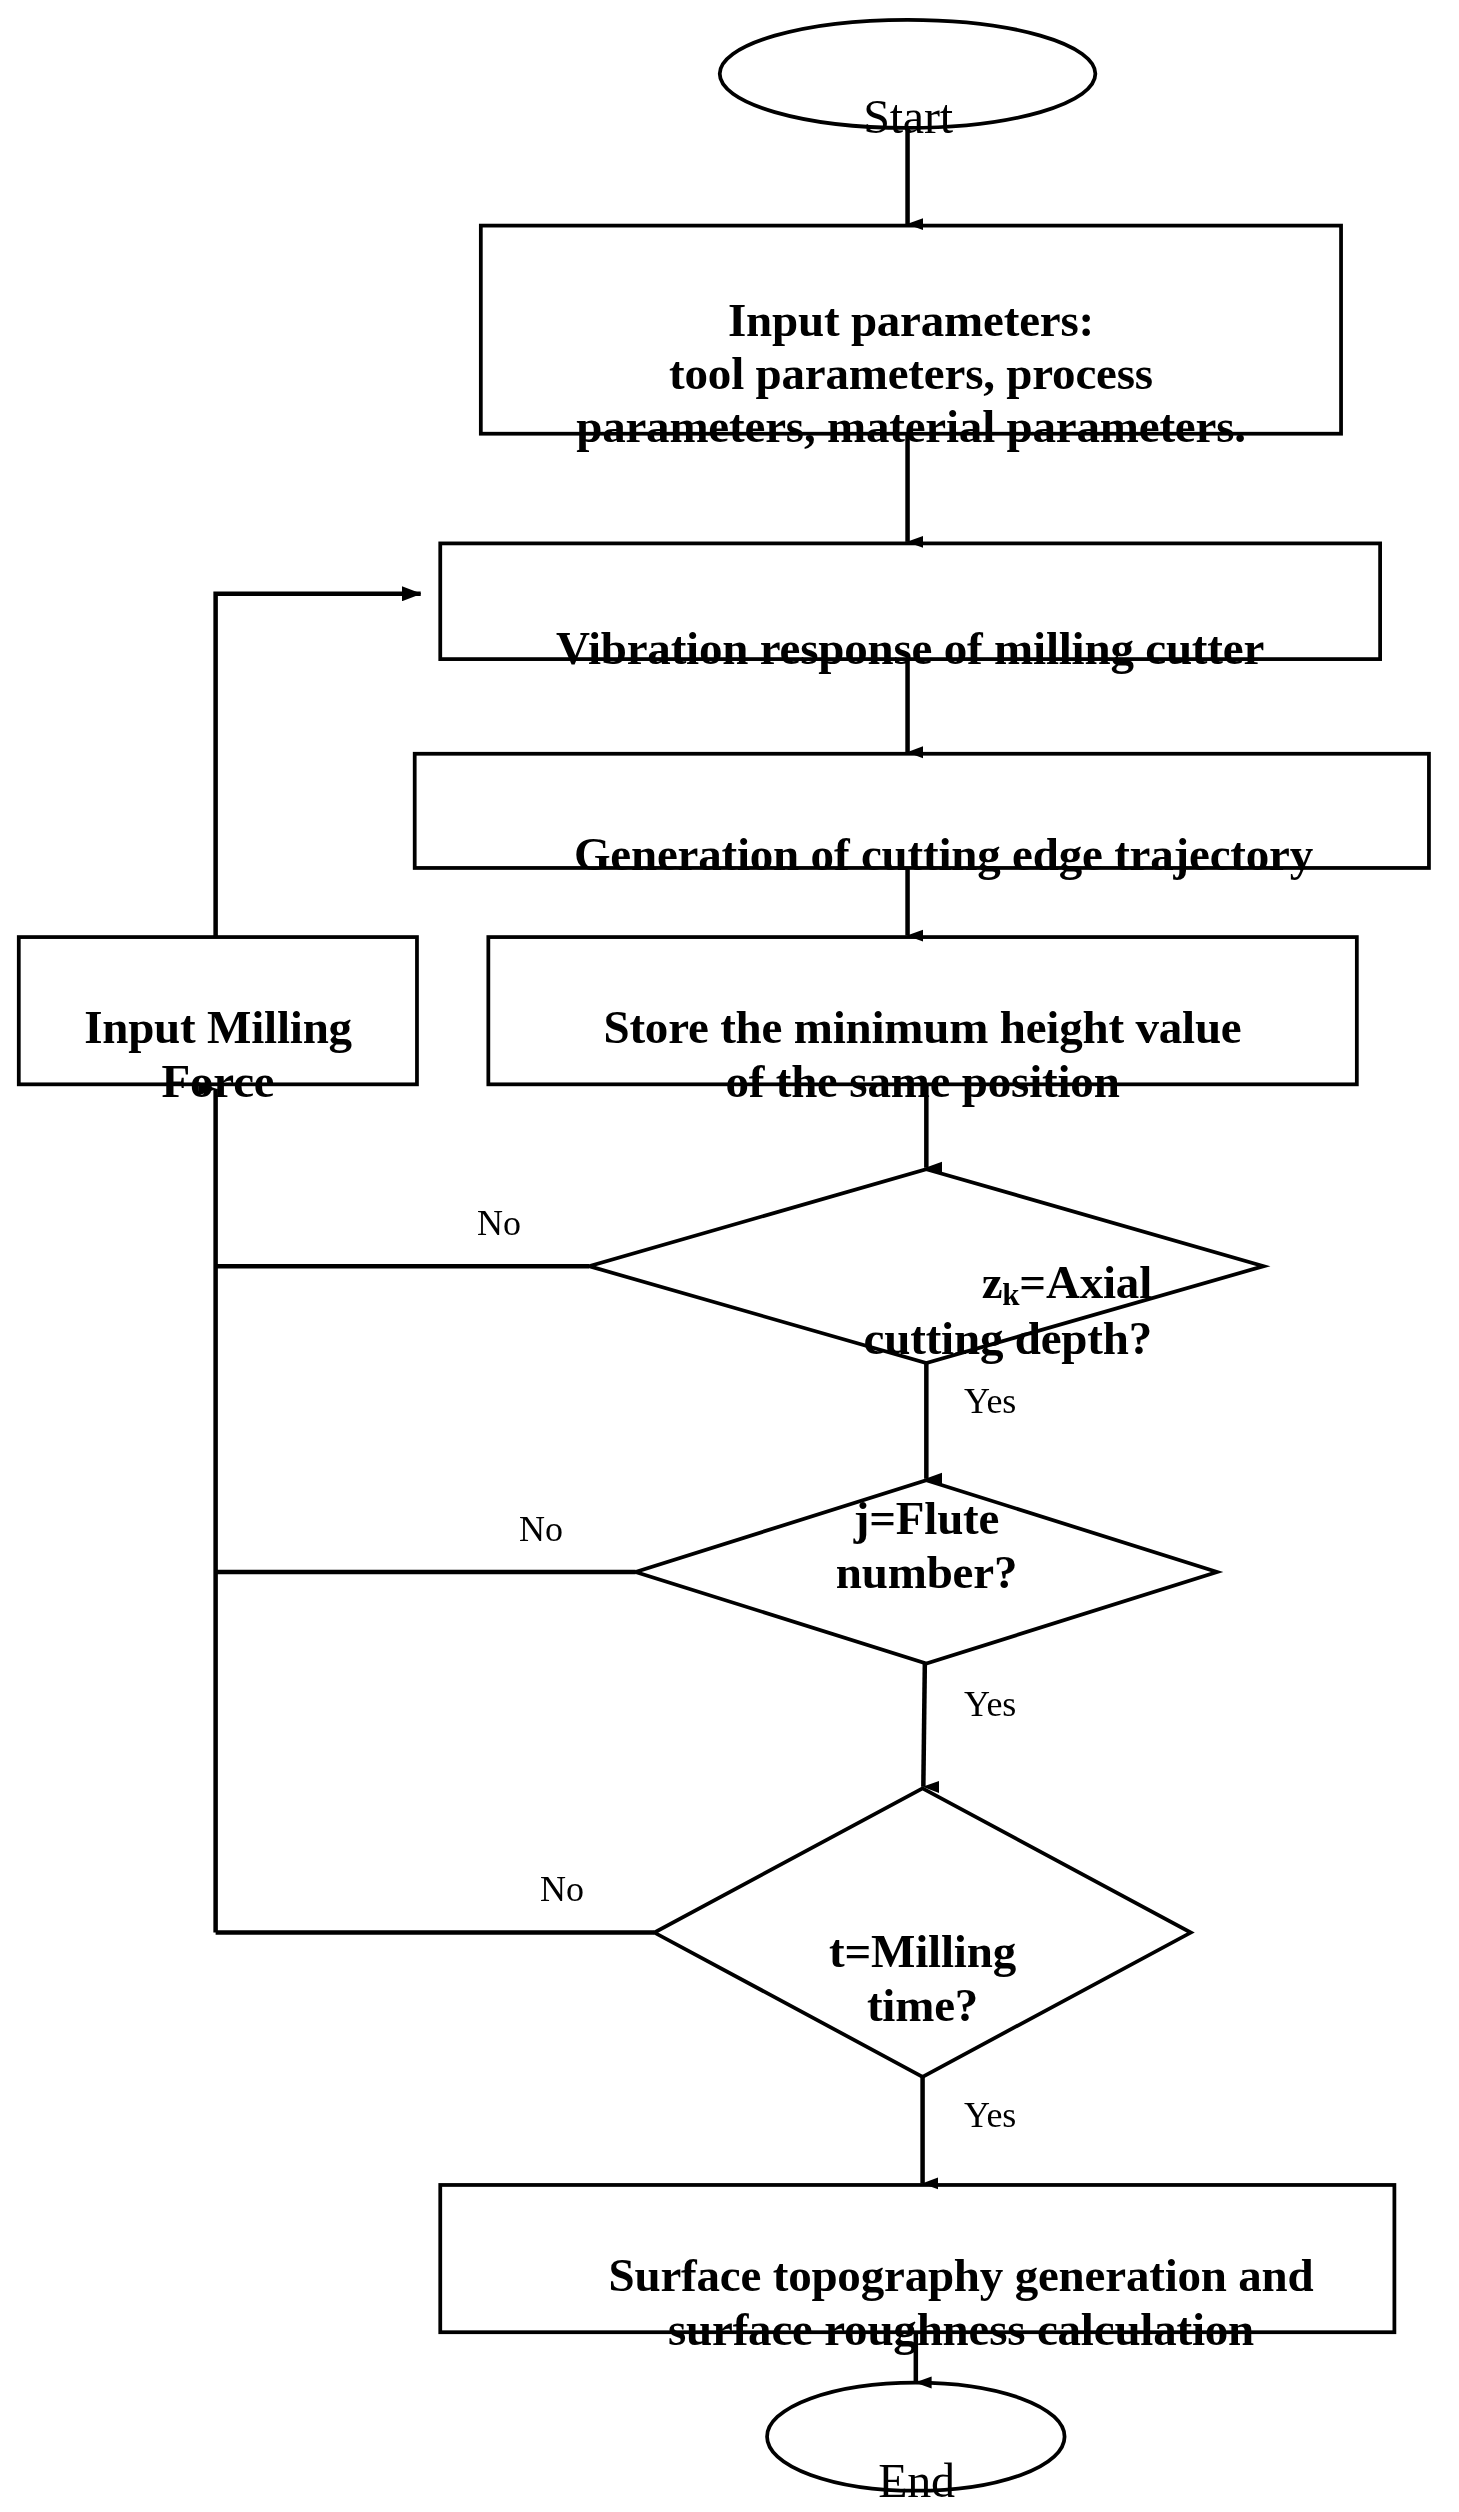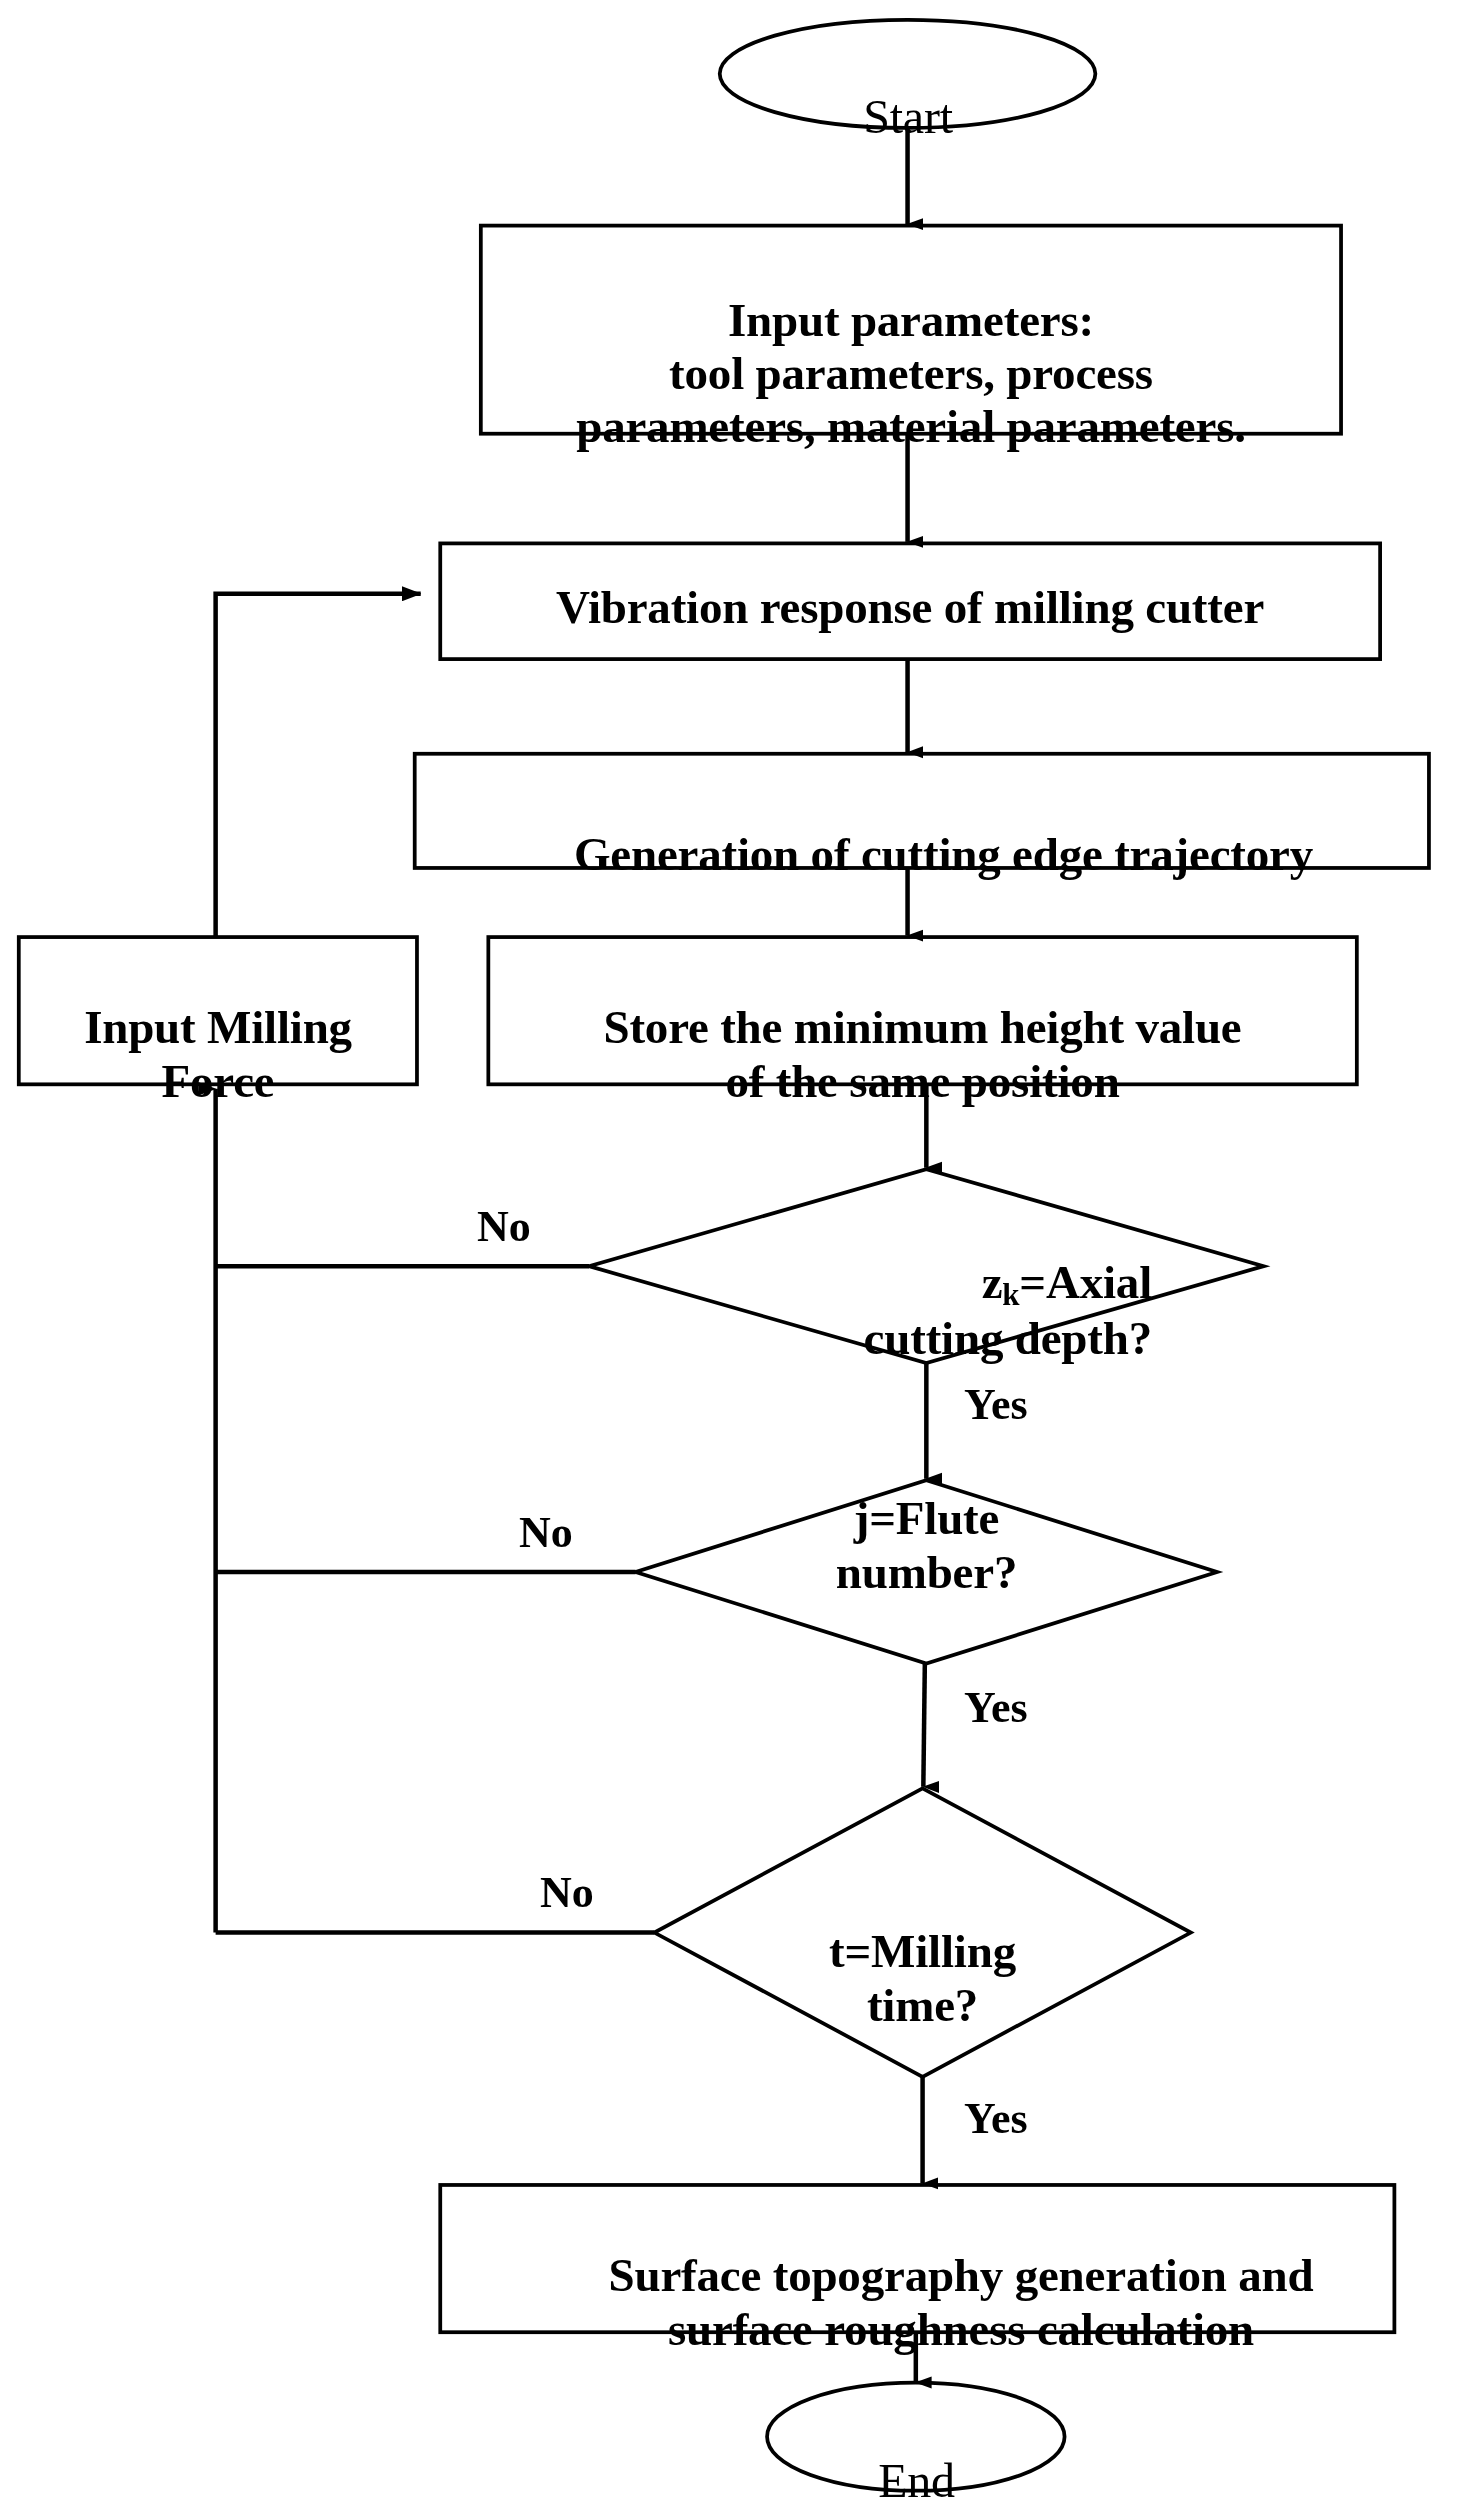--- a/index.html
+++ b/index.html
@@ -27,24 +27,23 @@
     white-space:nowrap;
     pointer-events:none;
     margin-top:44px;
   }
   .node-text .ln{display:block;}
   .t64{font-size:48px;}
   .t62{font-size:47px;font-weight:bold;}
   .edge-label{
     position:absolute;
     font-family:"Liberation Serif","DejaVu Serif",serif;
-    font-size:44px;
+    font-size:36px;
     line-height:1;
     white-space:nowrap;
-    font-weight:bold;
   }
   .sub{font-size:0.66em;vertical-align:-0.22em;}
 </style>
 </head>
 <body>
 
 <div id="flow-root">
 
   <svg id="flow-svg" viewBox="0 0 1942 3343">
     <defs>
@@ -111,21 +110,21 @@
   <div class="node-text t64" style="left:720px;top:42px;width:376px;height:63px;">
     <span class="ln">Start</span>
   </div>
 
   <div class="node-text t62" style="left:481px;top:231px;width:860px;height:197px;">
     <span class="ln">Input parameters:</span>
     <span class="ln">tool parameters, process</span>
     <span class="ln">parameters, material parameters.</span>
   </div>
 
-  <div class="node-text t62" style="left:440px;top:514px;width:940px;height:99px;">
+  <div class="node-text t62" style="left:440px;top:555px;width:940px;height:99px;">
     <span class="ln">Vibration response of milling cutter</span>
   </div>
 
   <div class="node-text t62" style="left:436px;top:757px;width:1015px;height:108px;">
     <span class="ln">Generation of cutting edge trajectory</span>
   </div>
 
   <div class="node-text t62" style="left:19px;top:940px;width:398px;height:141px;">
     <span class="ln">Input Milling</span>
     <span class="ln">Force</span>

